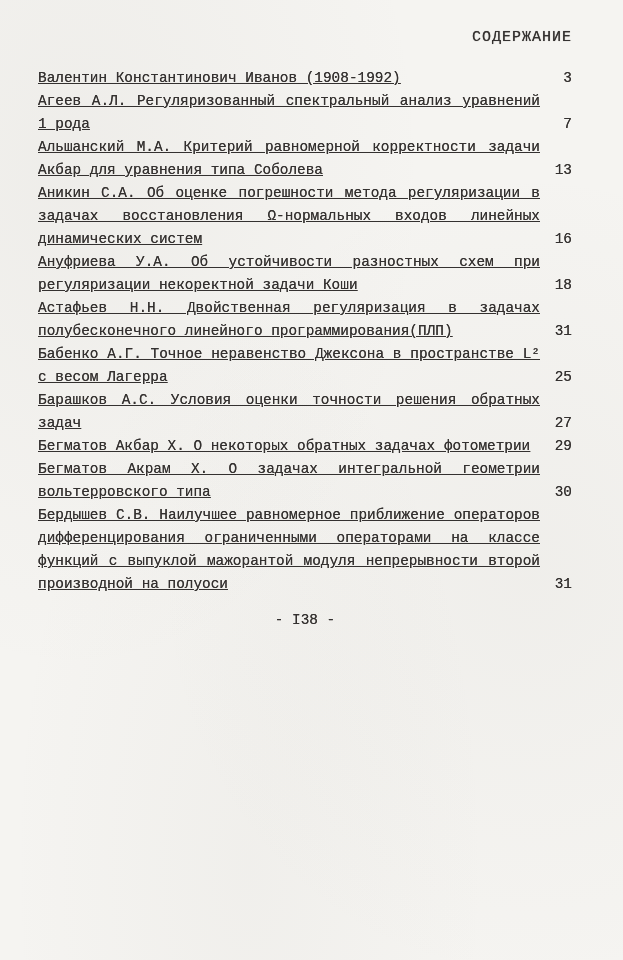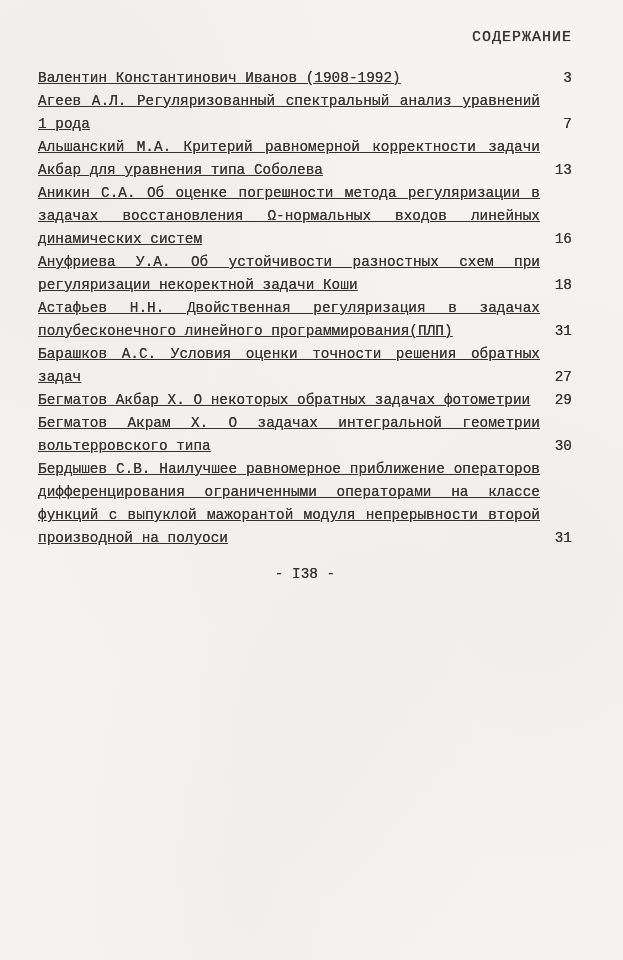--- a/index.html
+++ b/index.html
@@ -88,20 +88,24 @@
     </div>
     <div class="entry">
       <div class="etext">Ануфриева У.А. Об устойчивости разностных схем при регуляризации некоректной задачи Коши</div>
       <div class="epage">18</div>
     </div>
     <div class="entry">
       <div class="etext">Астафьев Н.Н. Двойственная регуляризация в задачах полубесконечного линейного программирования(ПЛП)</div>
       <div class="epage">31</div>
     </div>
     <div class="entry">
+      <div class="etext">Бабенко А.Г. Точное неравенство Джексона в пространстве L² с весом Лагерра</div>
+      <div class="epage">25</div>
+    </div>
+    <div class="entry">
       <div class="etext">Барашков А.С. Условия оценки точности решения обратных задач</div>
       <div class="epage">27</div>
     </div>
     <div class="entry">
       <div class="etext">Бегматов Акбар Х. О некоторых обратных задачах фотометрии</div>
       <div class="epage">29</div>
     </div>
     <div class="entry">
       <div class="etext">Бегматов Акрам Х. О задачах интегральной геометрии вольтерровского типа</div>
       <div class="epage">30</div>

